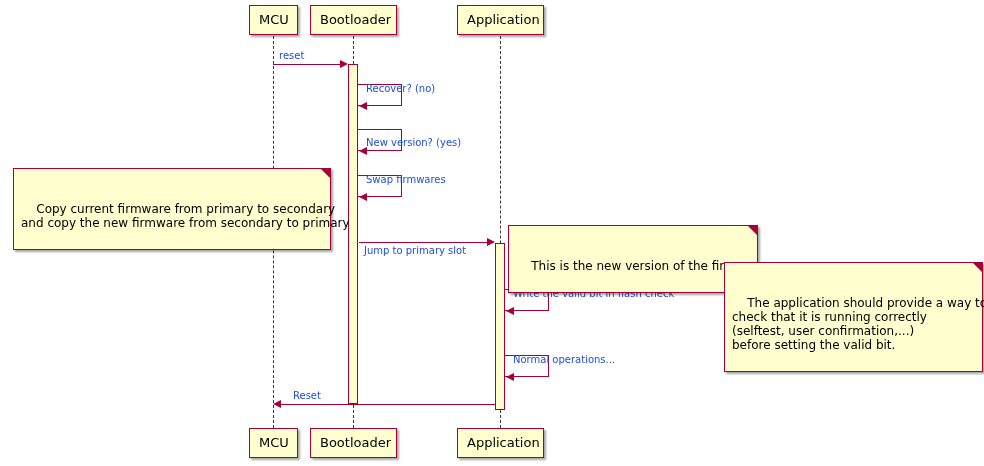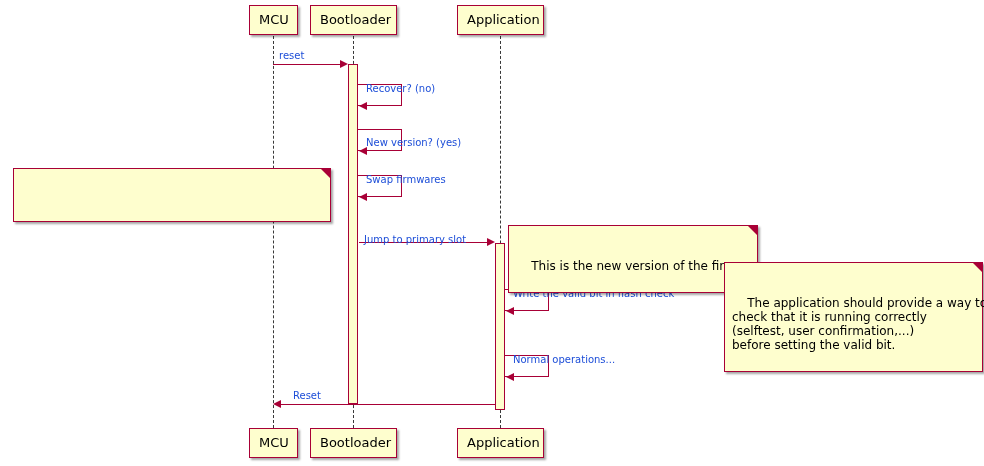--- a/index.html
+++ b/index.html
@@ -152,36 +152,38 @@
   <div class="self-box" style="left:358px; top:129px; width:44px; height:22px;"></div>
   <div class="arrowhead arrow-left" style="left:359px; top:147px;"></div>
   <div class="msg-label" style="left:366px; top:138px;">New version? (yes)</div>
 
   <div class="self-box" style="left:358px; top:175px; width:44px; height:22px;"></div>
   <div class="arrowhead arrow-left" style="left:359px; top:193px;"></div>
   <div class="msg-label" style="left:366px; top:175px;">Swap firmwares</div>
 
   <div class="msg-line" style="left:359px; top:242px; width:134px;"></div>
   <div class="arrowhead arrow-right" style="left:487px; top:238px;"></div>
-  <div class="msg-label" style="left:364px; top:235px;">Jump to primary slot</div>
+  <div class="msg-label" style="left:364px; top:246px;">Jump to primary slot</div>
 
   <div class="self-box" style="left:505px; top:289px; width:44px; height:22px;"></div>
   <div class="arrowhead arrow-left" style="left:506px; top:307px;"></div>
   <div class="msg-label" style="left:513px; top:289px;">Write the valid bit in flash check</div>
 
   <div class="self-box" style="left:505px; top:355px; width:44px; height:22px;"></div>
   <div class="arrowhead arrow-left" style="left:506px; top:373px;"></div>
   <div class="msg-label" style="left:513px; top:355px;">Normal operations...</div>
 
   <div class="msg-line" style="left:279px; top:404px; width:216px;"></div>
   <div class="arrowhead arrow-left" style="left:273px; top:400px;"></div>
   <div class="msg-label" style="left:293px; top:391px;">Reset</div>
 
   <div class="note" style="left:13px; top:168px; width:318px;">
     <div class="fold"><div class="fold-inner"></div></div>
+    <span>Copy current firmware from primary to secondary
+and copy the new firmware from secondary to primary</span>
   </div>
 
   <div class="note" style="left:508px; top:225px; width:250px;">
     <div class="fold"><div class="fold-inner"></div></div>
     <span>This is the new version of the firmware</span>
   </div>
 
   <div class="note" style="left:724px; top:262px; width:259px;">
     <div class="fold"><div class="fold-inner"></div></div>
     <span>The application should provide a way to

